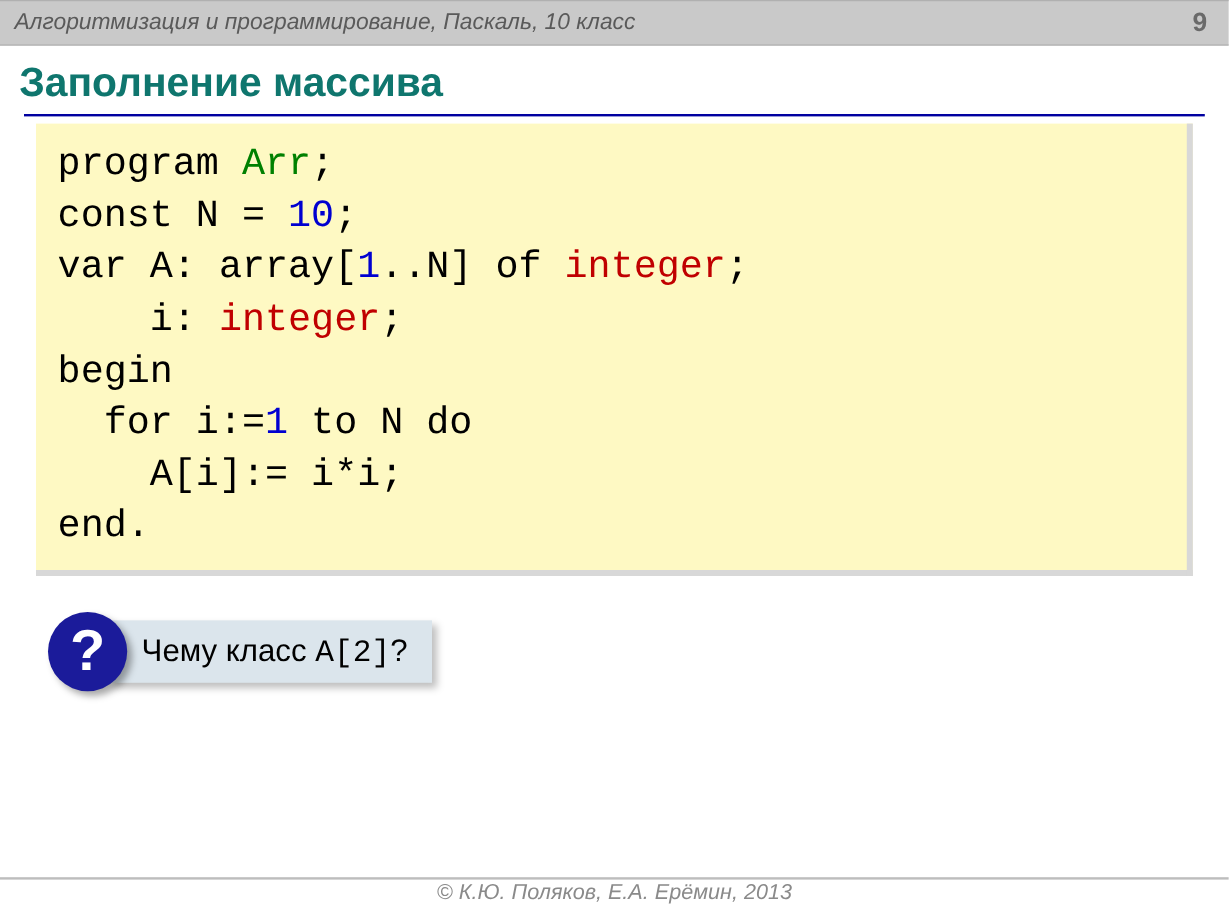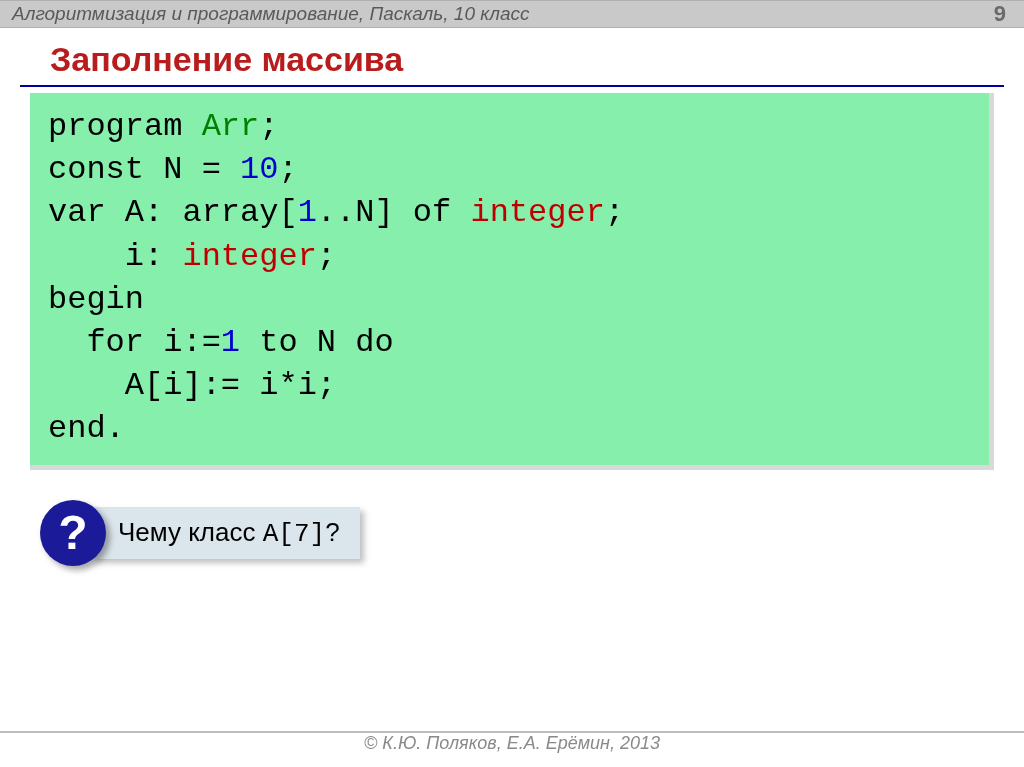--- a/index.html
+++ b/index.html
@@ -13,21 +13,21 @@
     overflow: hidden;
   }
   .slide {
     width: 1024px;
     height: 767px;
     position: relative;
     box-sizing: border-box;
   }
   .header-bar {
     width: 100%;
-    height: 28px;
+    height: 38px;
     background: #c9c9c9;
     border-top: 1px solid #b0b0b0;
     border-bottom: 1px solid #b0b0b0;
     box-sizing: border-box;
     display: flex;
     align-items: center;
     justify-content: space-between;
     padding: 0 18px 0 12px;
   }
   .header-bar .title {
@@ -36,31 +36,31 @@
     color: #5a5a5a;
   }
   .header-bar .pageno {
     font-size: 22px;
     font-weight: bold;
     color: #6a6a6a;
   }
   .main-title {
     font-size: 34px;
     font-weight: bold;
-    color: #b91c1c;
-    margin: 12px 0 6px 50px;
+    color: #0f766e;
+    margin: 12px 0 6px 16px;
   }
   .divider {
     height: 2px;
     background: #0000a0;
     margin: 0 20px 0 20px;
   }
   .code-box {
     margin: 6px 30px 0 30px;
-    background: #86efac;
+    background: #fef9c3;
     border-right: 5px solid #d8d8d8;
     border-bottom: 5px solid #d8d8d8;
     box-sizing: border-box;
     padding: 12px 18px 14px 18px;
     font-family: "Courier New", monospace;
     font-size: 32px;
     line-height: 1.35;
     white-space: pre;
   }
   .code-box .id { color: #008000; }   
@@ -142,21 +142,21 @@
 <span>begin</span>
 <span>  for i:=</span><span class="num">1</span><span> to N do</span>
 <span>    A[i]:= i*i;</span>
 <span>end.</span></div>
 
   <div class="question-row">
     <div class="q-circle">
       <span class="qm">?</span>
     </div>
     <div class="q-text-box">
-      <span>Чему класс </span><span class="mono">A[7]</span><span>?</span>
+      <span>Чему класс </span><span class="mono">A[2]</span><span>?</span>
     </div>
   </div>
 
   <div class="footer-bar">
     <span>© К.Ю. Поляков, Е.А. Ерёмин, 2013</span>
   </div>
 
 </div>
 
 </body></html>

